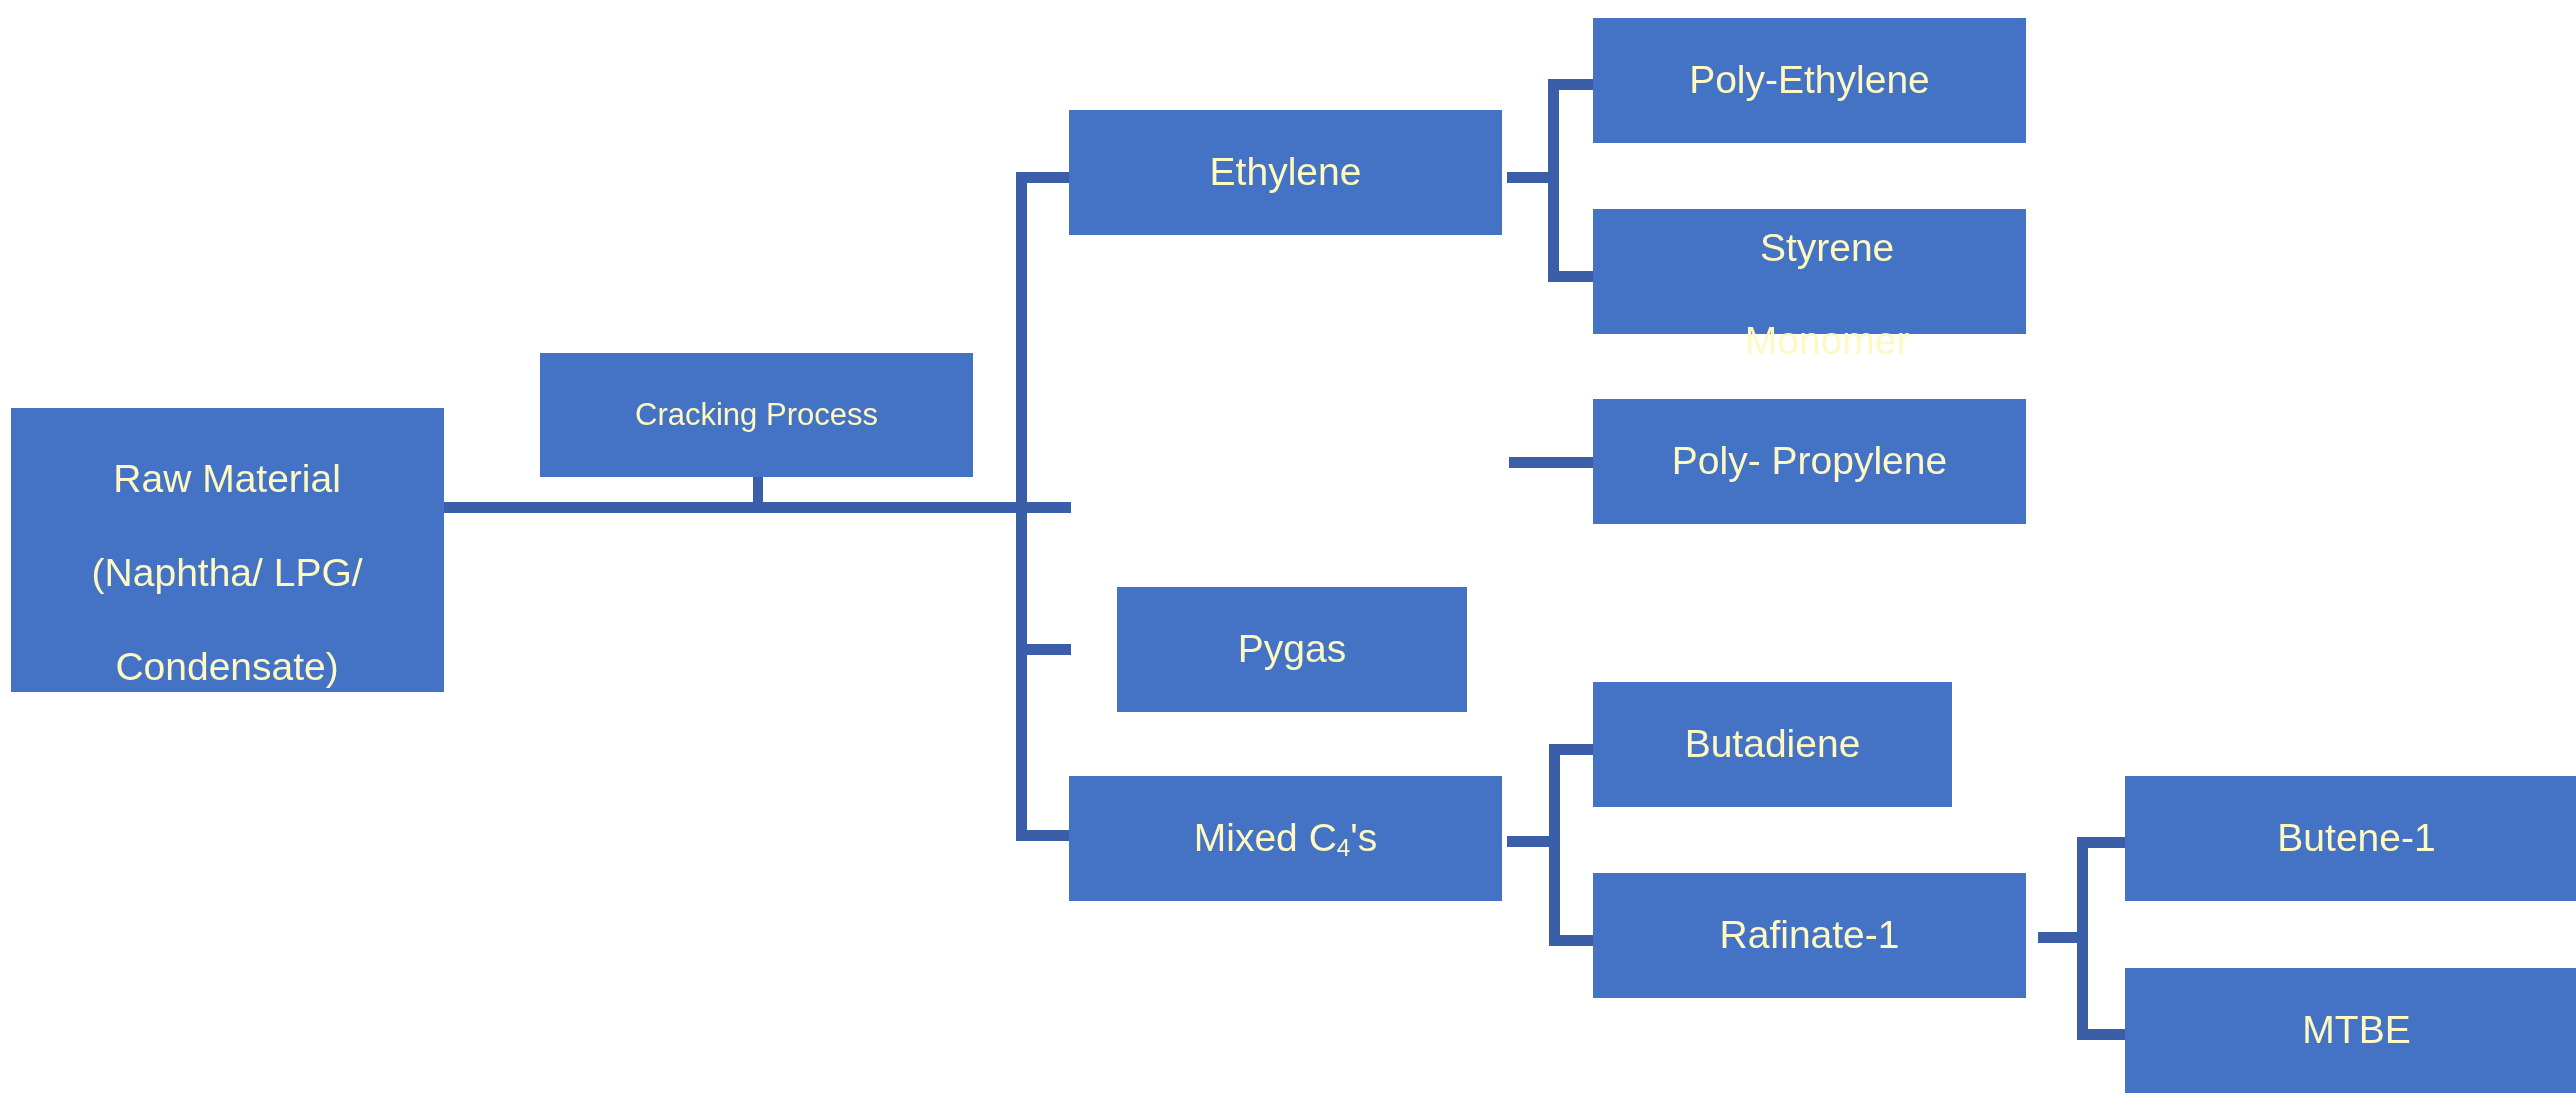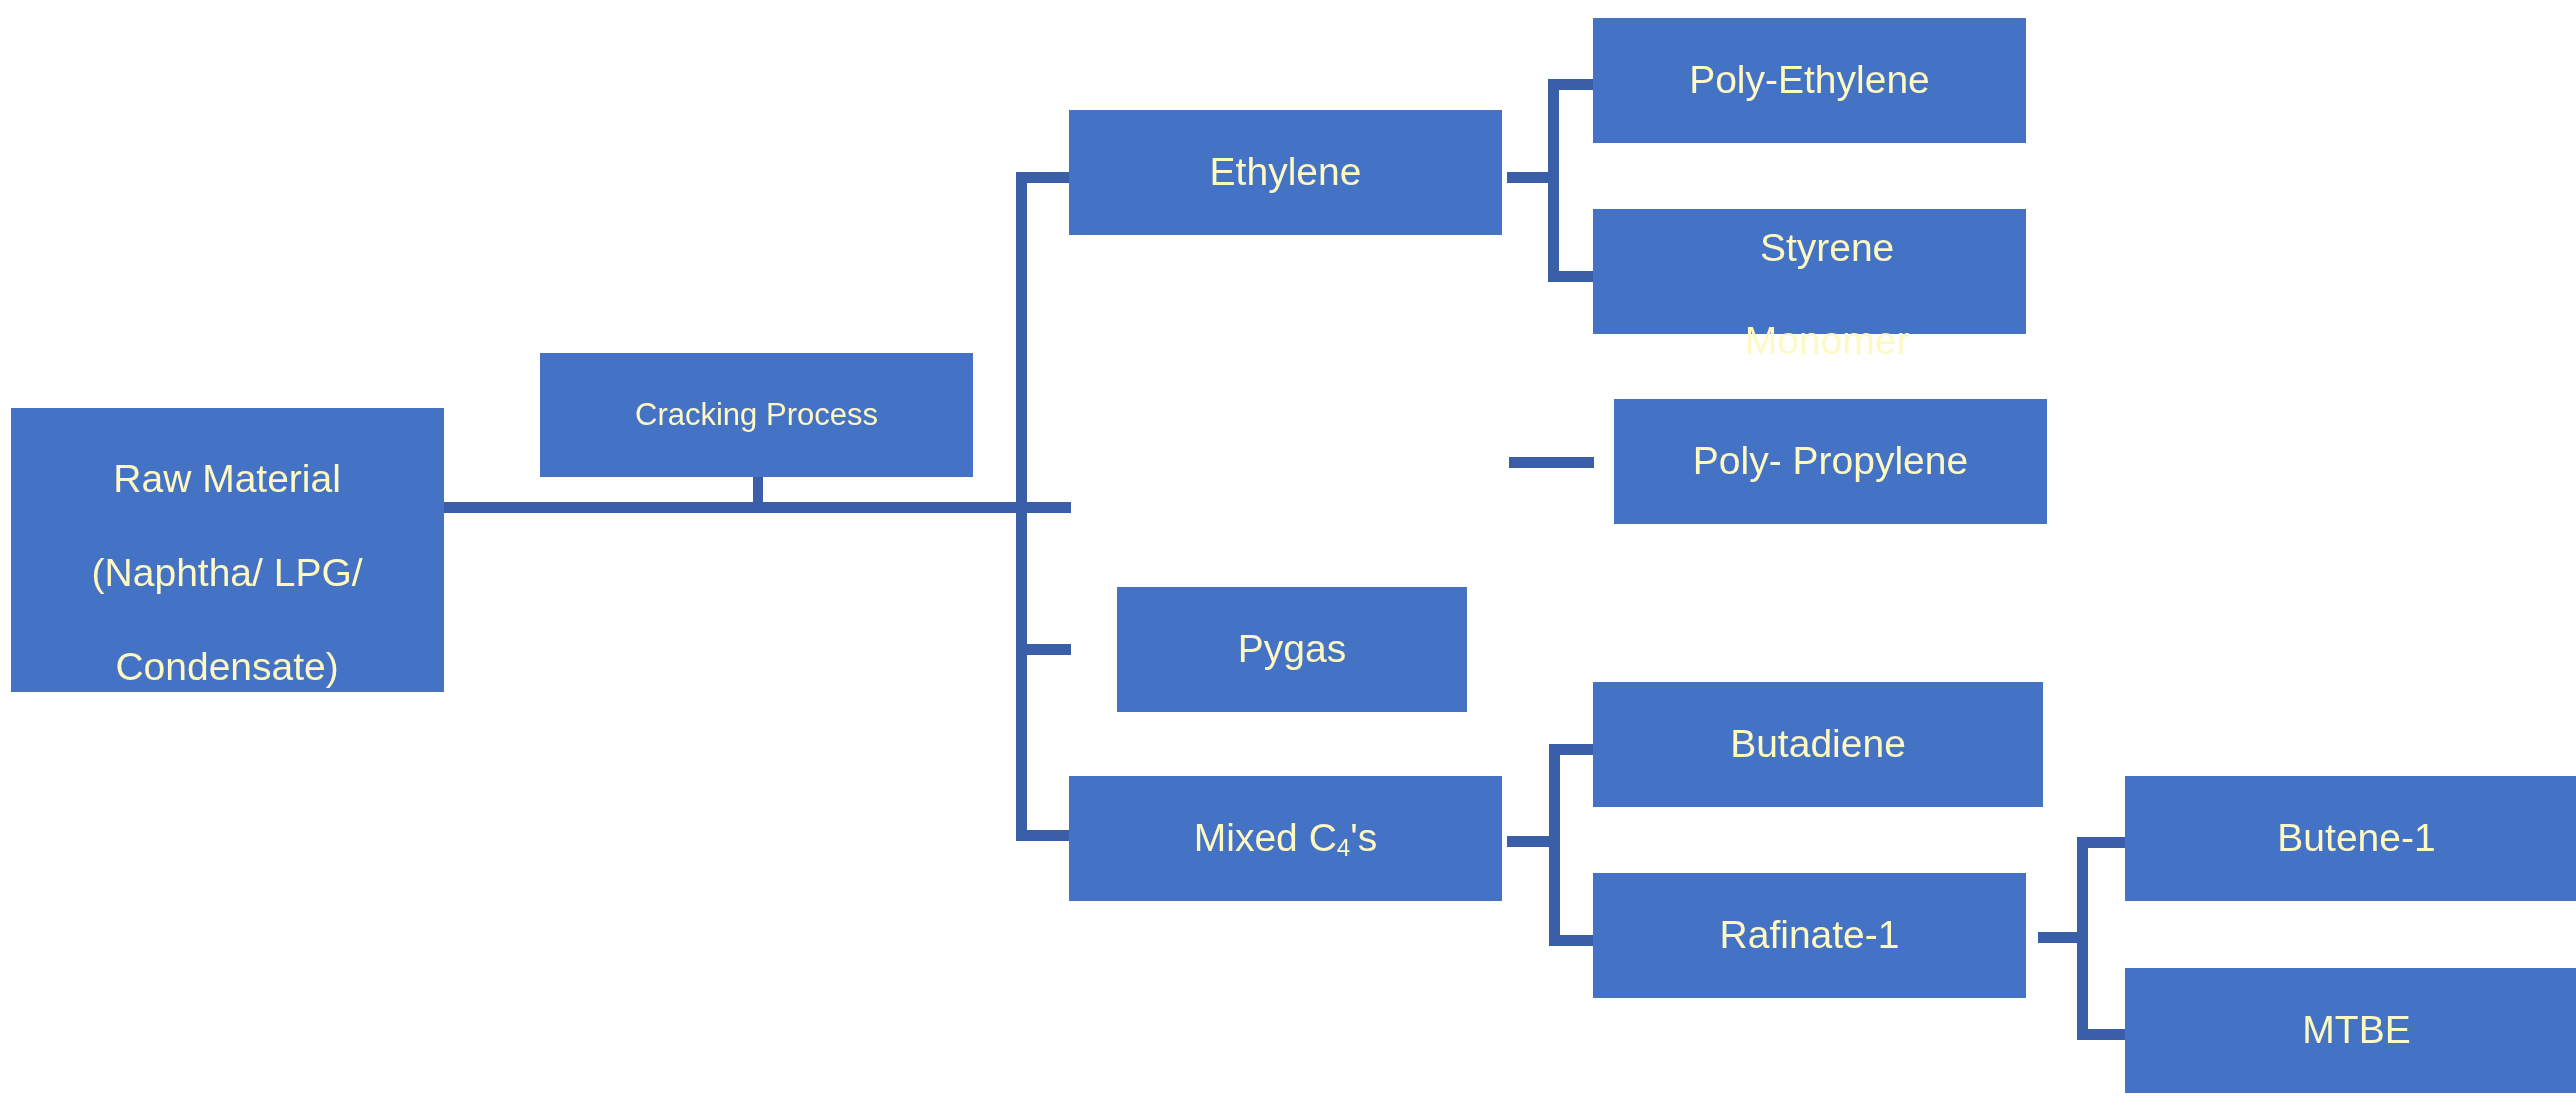--- a/index.html
+++ b/index.html
@@ -106,25 +106,25 @@
     <span>Poly-Ethylene</span>
   </div>
 
   <div class="node-box" style="left:1593px; top:209px; width:433px; height:125px; font-size:39px;padding-left:44px;">
     <span>
       <span>Styrene</span><br>
       <span>Monomer</span>
     </span>
   </div>
 
-  <div class="node-box" style="left:1593px; top:399px; width:433px; height:125px; font-size:39px;margin-left:21px;">
+  <div class="node-box" style="left:1593px; top:399px; width:433px; height:125px; font-size:39px;">
     <span>Poly- Propylene</span>
   </div>
 
-  <div class="node-box" style="left:1593px; top:682px; width:450px; height:125px; font-size:39px;">
+  <div class="node-box" style="left:1593px; top:682px; width:359px; height:125px; font-size:39px;">
     <span>Butadiene</span>
   </div>
 
   <div class="node-box" style="left:1593px; top:873px; width:433px; height:125px; font-size:39px;">
     <span>Rafinate-1</span>
   </div>
 
   <div class="node-box" style="left:2125px; top:776px; width:463px; height:125px; font-size:39px;">
     <span>Butene-1</span>
   </div>

